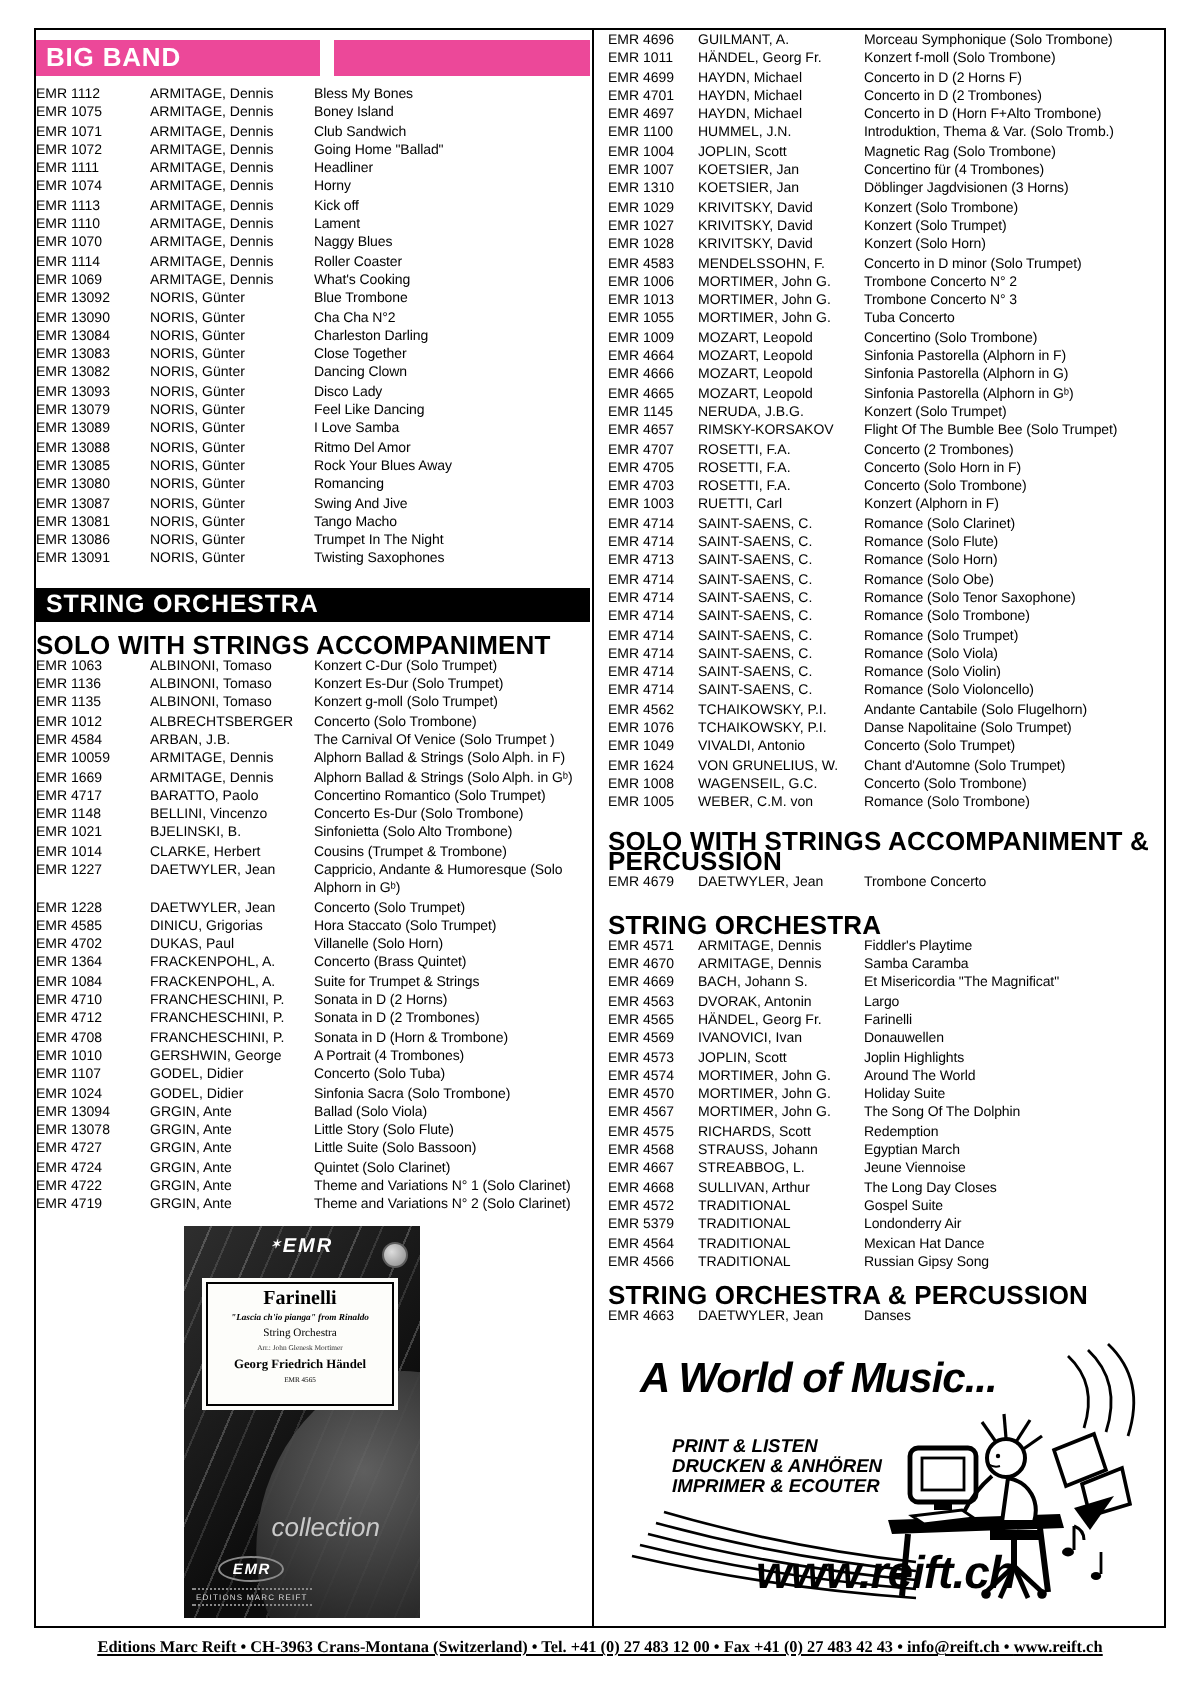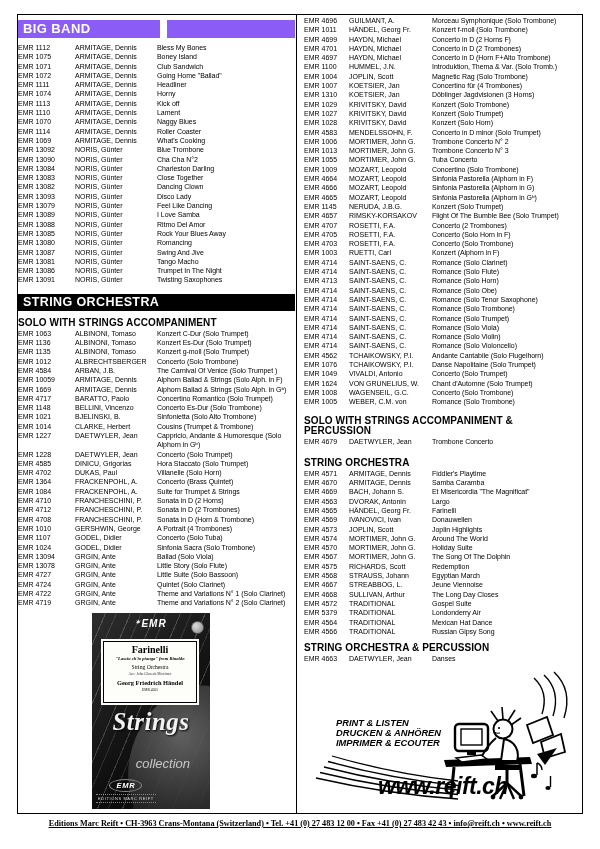--- a/index.html
+++ b/index.html
@@ -7,28 +7,28 @@
         font-family:"Liberation Sans",sans-serif;color:#000;}
   .frame{position:absolute;left:17px;top:14px;width:564px;height:798px;border:1px solid #000;}
   .divider{position:absolute;left:296px;top:14px;width:1px;height:799px;background:#000;}
 
   .col{position:absolute;top:15px;}
   .col-left{left:18px;width:277px;}
   .col-right{left:304px;width:276px;}
 
   
   .bigband-bars{display:flex;gap:7px;margin-top:5px;height:18px;}
-  .bar{background:#8b5cf6;color:#fff;font-weight:bold;font-size:13px;line-height:18px;
+  .bar{background:#ec4899;color:#fff;font-weight:bold;font-size:13px;line-height:18px;
        padding-left:5px;letter-spacing:.4px;}
   .bar-title{width:137px;}
   .bar-fill{flex:1;padding:0;}
   .so-bar{margin-top:9px;height:17px;background:#000;color:#fff;font-weight:bold;
           font-size:12.5px;line-height:17px;padding-left:5px;letter-spacing:.4px;}
 
-  .sub{font-size:10px;font-weight:bold;margin-top:7px;line-height:10px;letter-spacing:.1px;}
+  .sub{font-size:13px;font-weight:bold;margin-top:7px;line-height:10px;letter-spacing:.1px;}
   .cont-head{font-size:7.1px;font-weight:bold;font-style:italic;margin-top:2px;line-height:9px;}
 
   .rows{margin-top:5px;}
   .rows.tight{margin-top:1px;}
   .row{display:flex;overflow:hidden;}
   .row span{font-size:7px;line-height:9.3px;white-space:pre;overflow:hidden;display:block;}
   .c-code{width:57px;flex:none;}
   .c-comp{width:82px;flex:none;}
   .c-title{flex:1;letter-spacing:-0.05px;}
   .col-right .c-code{width:45px;}
@@ -829,21 +829,20 @@
     <div class="cover-logo-top"><span class="star">✶</span><span>EMR</span></div>
     <div class="seal"></div>
     <div class="label">
       <div class="t1">Farinelli</div>
       <div class="t2">"Lascia ch'io pianga" from Rinaldo</div>
       <div class="t3">String Orchestra</div>
       <div class="t4">Arr.: John Glenesk Mortimer</div>
       <div class="t5">Georg Friedrich Händel</div>
       <div class="t6">EMR 4565</div>
     </div>
-    <div class="strings-word">Strings</div>
     <div class="collection">collection</div>
     <div class="cover-pub">
       <div class="emr2">EMR</div>
       <div class="pubname">EDITIONS MARC REIFT</div>
     </div>
   </div>
 
   <div class="ad">
     <svg width="274" height="142" viewBox="0 0 274 142">
 
@@ -904,20 +903,21 @@
       </g>
 
       <g>
         <ellipse cx="228" cy="106" rx="3" ry="2.2" fill="#000"></ellipse>
         <line x1="231" y1="105" x2="231" y2="93" stroke="#000" stroke-width="1.5"></line>
         <path d="M231,93 q5,2 5,7" fill="none" stroke="#000" stroke-width="1.5"></path>
         <ellipse cx="242" cy="118" rx="2.6" ry="2" fill="#000"></ellipse>
         <line x1="244.5" y1="117" x2="244.5" y2="106" stroke="#000" stroke-width="1.4"></line>
       </g>
     </svg>
+    <div class="ad-head">A World of Music...</div>
     <div class="ad-lines">
       <div>PRINT &amp; LISTEN</div>
       <div>DRUCKEN &amp; ANHÖREN</div>
       <div>IMPRIMER &amp; ECOUTER</div>
     </div>
     <div class="ad-url">www.reift.ch</div>
   </div>
 
   <div class="footer"><span>Editions Marc Reift • CH-3963 Crans-Montana (Switzerland) • Tel. +41 (0) 27 483 12 00 • Fax +41 (0) 27 483 42 43 • </span><span>info@reift.ch</span><span> • </span><span>www.reift.ch</span></div>
 </div>

